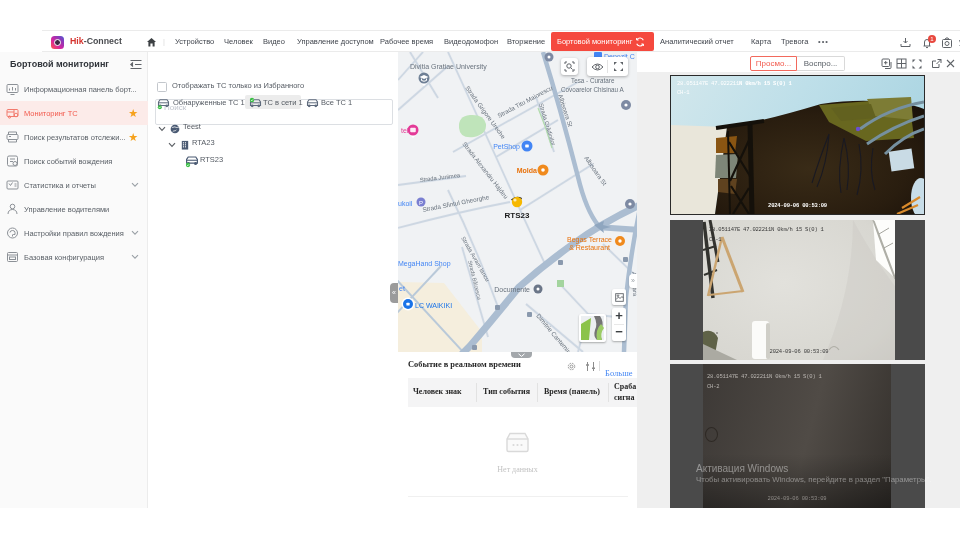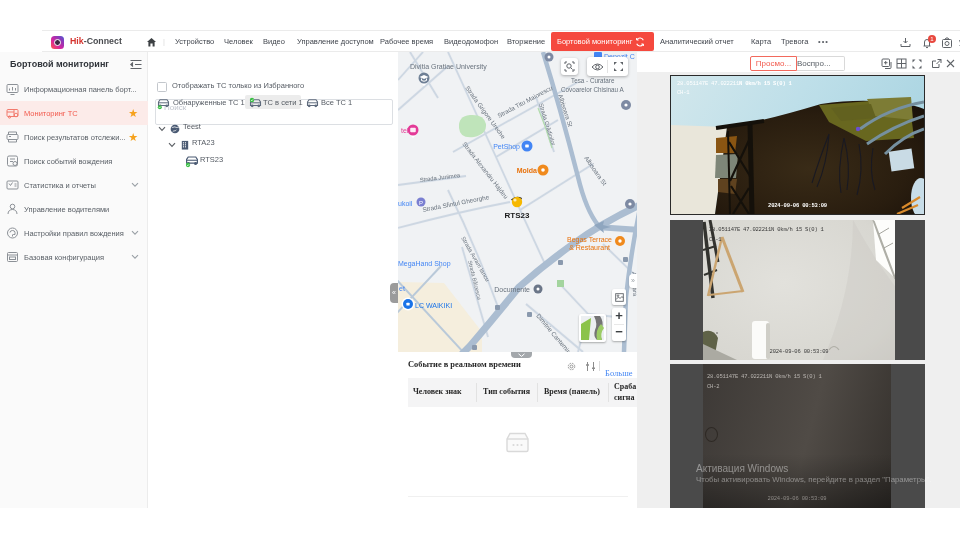--- a/index.html
+++ b/index.html
@@ -482,26 +482,27 @@
         <g stroke="#d9d9d9" stroke-width="1.4" fill="#fafafa">
           <path d="M2 7 L5 1.5 h15 L23 7 v11 a1.5 1.5 0 0 1 -1.5 1.5 h-18 A1.5 1.5 0 0 1 2 18 Z"></path>
           <path d="M2 7 h21" fill="none"></path>
         </g>
         <g fill="#d9d9d9">
           <circle cx="8.5" cy="13" r="1.1"></circle>
           <circle cx="12.5" cy="13" r="1.1"></circle>
           <circle cx="16.5" cy="13" r="1.1"></circle>
         </g>
       </svg>
+    <div class="abs" style="left:0px;top:113px;width:239px;text-align:center;font-size:8px;color:#c3c3c3">Нет данных</div>
     <div class="abs" style="left:10px;top:144px;width:220px;height:1px;background:#f0f0f0"></div>
   </div>
   <div id="right">
     <div id="rhead">
       <div class="abs" style="left:113px;top:3.5px;width:47px;height:15px;border:1px solid #f2695d;border-radius:2px 0 0 2px;color:#f25a4d;font-size:8px;line-height:13px;text-align:center;background:#fff">Просмо...</div>
-      <div class="abs" style="left:160px;top:3.5px;width:48px;height:15px;border:1px solid #d9d9d9;border-left:none;border-radius:0 2px 2px 0;color:#595f66;font-size:8px;line-height:13px;background:#fff">Воспро...</div>
+      <div class="abs" style="left:160px;top:3.5px;width:48px;height:15px;border:1px solid #d9d9d9;border-left:none;border-radius:0 2px 2px 0;color:#595f66;font-size:8px;line-height:13px;text-align:center;background:#fff">Воспро...</div>
       <svg class="abs" style="left:244px;top:6px" width="11" height="11" viewBox="0 0 11 11">
           <g stroke="#5f6368" stroke-width="1" fill="none">
             <rect x="1" y="1" width="7.5" height="7.5" rx="1"></rect>
             <path d="M10 4 v5.5 a1 1 0 0 1 -1 1 H4"></path>
             <path d="M4.7 3 v3.5 M3 4.7 h3.5"></path>
           </g>
         </svg>
       <svg class="abs" style="left:259px;top:6px" width="11" height="11" viewBox="0 0 11 11">
           <g stroke="#5f6368" stroke-width="1" fill="none">
             <rect x="1" y="1" width="9" height="9"></rect>

